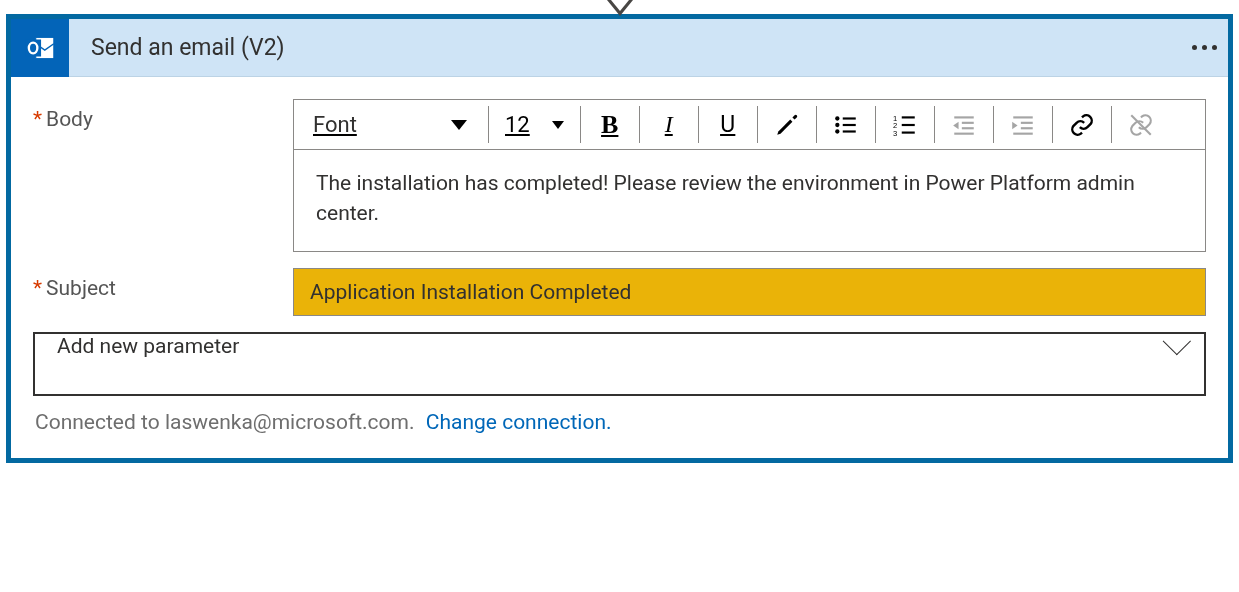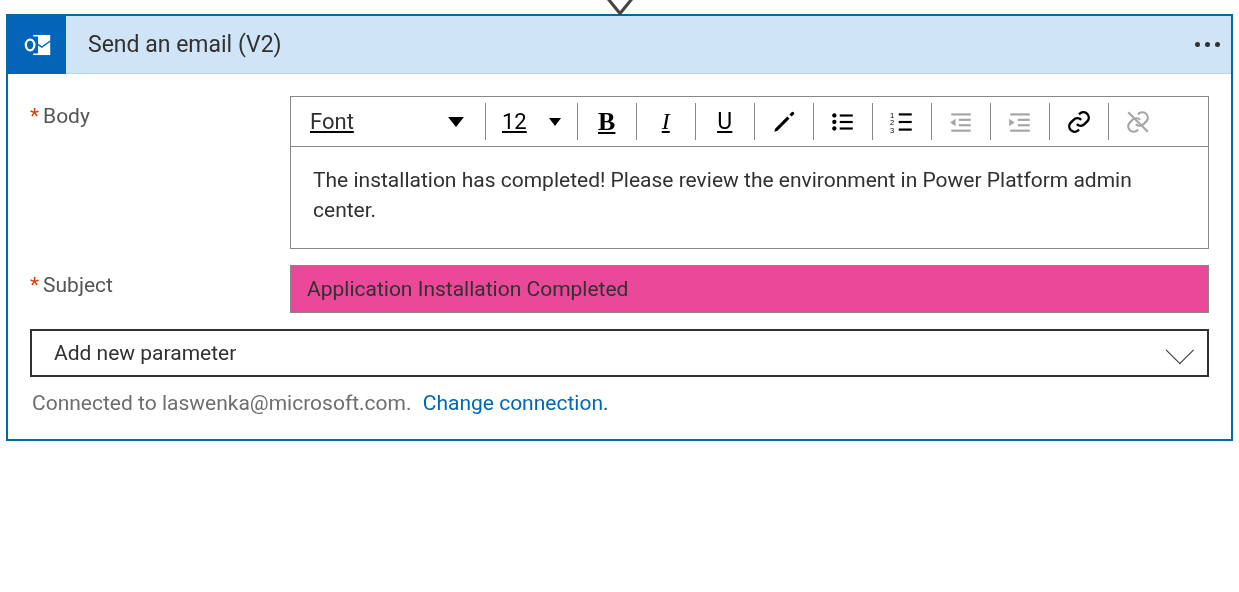--- a/index.html
+++ b/index.html
@@ -22,21 +22,21 @@
   .arrow-in::after {
     content: "";
     position: absolute;
     top: -16px; left: -9px;
     width: 0; height: 0;
     border-left: 9px solid transparent;
     border-right: 9px solid transparent;
     border-top: 11px solid #fff;
   }
   .card {
-    border: 2px solid #0369a1;
+    border: 5px solid #0369a1;
     background: #fff;
     margin-top: -2px;
   }
   .header {
     background: #cfe4f6;
     display: flex;
     align-items: center;
     height: 58px;
     border-bottom: 1px solid #bcd3e5;
   }
@@ -125,26 +125,26 @@
     line-height: 1.45;
   }
   .text-input {
     width: 100%;
     border: 1px solid #8a8886;
     font-size: 21px;
     color: #323130;
     padding: 10px 16px;
     height: 48px;
     font-family: inherit;
-    background:#ec4899;
+    background:#eab308;
   }
   .dropdown {
     border: 2px solid #323130;
-    height: 48px;
-    display: flex; align-items: center; justify-content: space-between;
+    height: 64px;
+    display: flex; align-items: flex-start; justify-content: space-between;
     padding: 0 20px 0 22px;
     font-size: 21px; color: #323130;
     cursor: pointer;
     margin-top: 6px;
   }
   .chev {
     width: 20px; height: 20px;
     border-right: 1.5px solid #323130;
     border-bottom: 1.5px solid #323130;
     transform: rotate(45deg) translateY(-4px);

